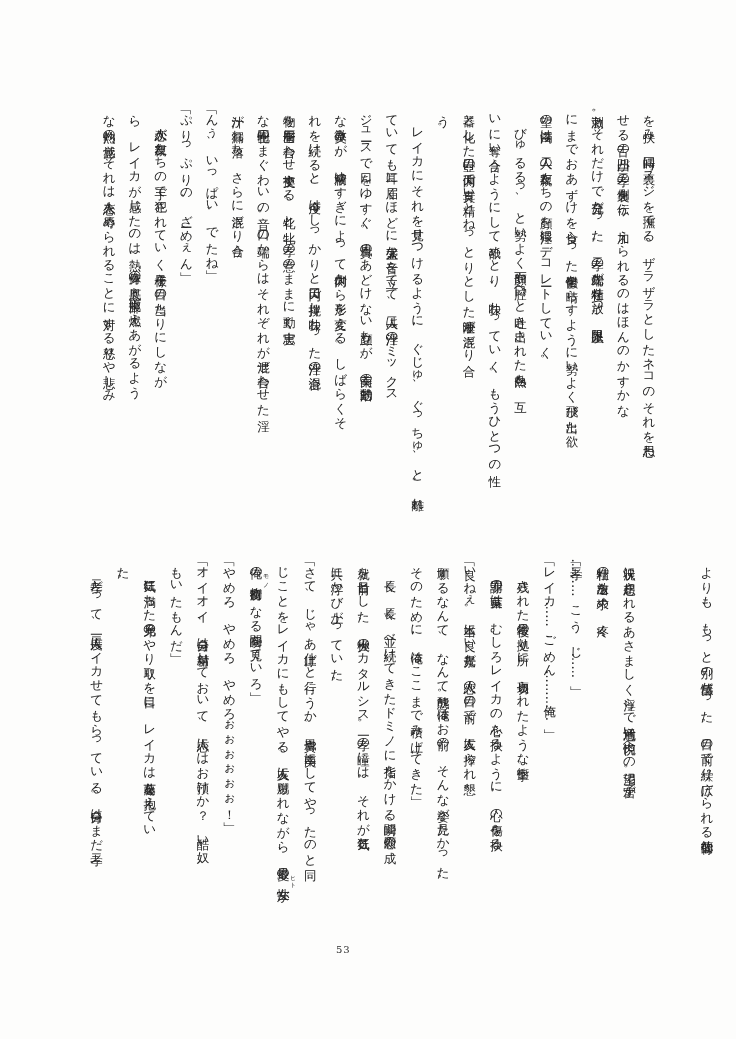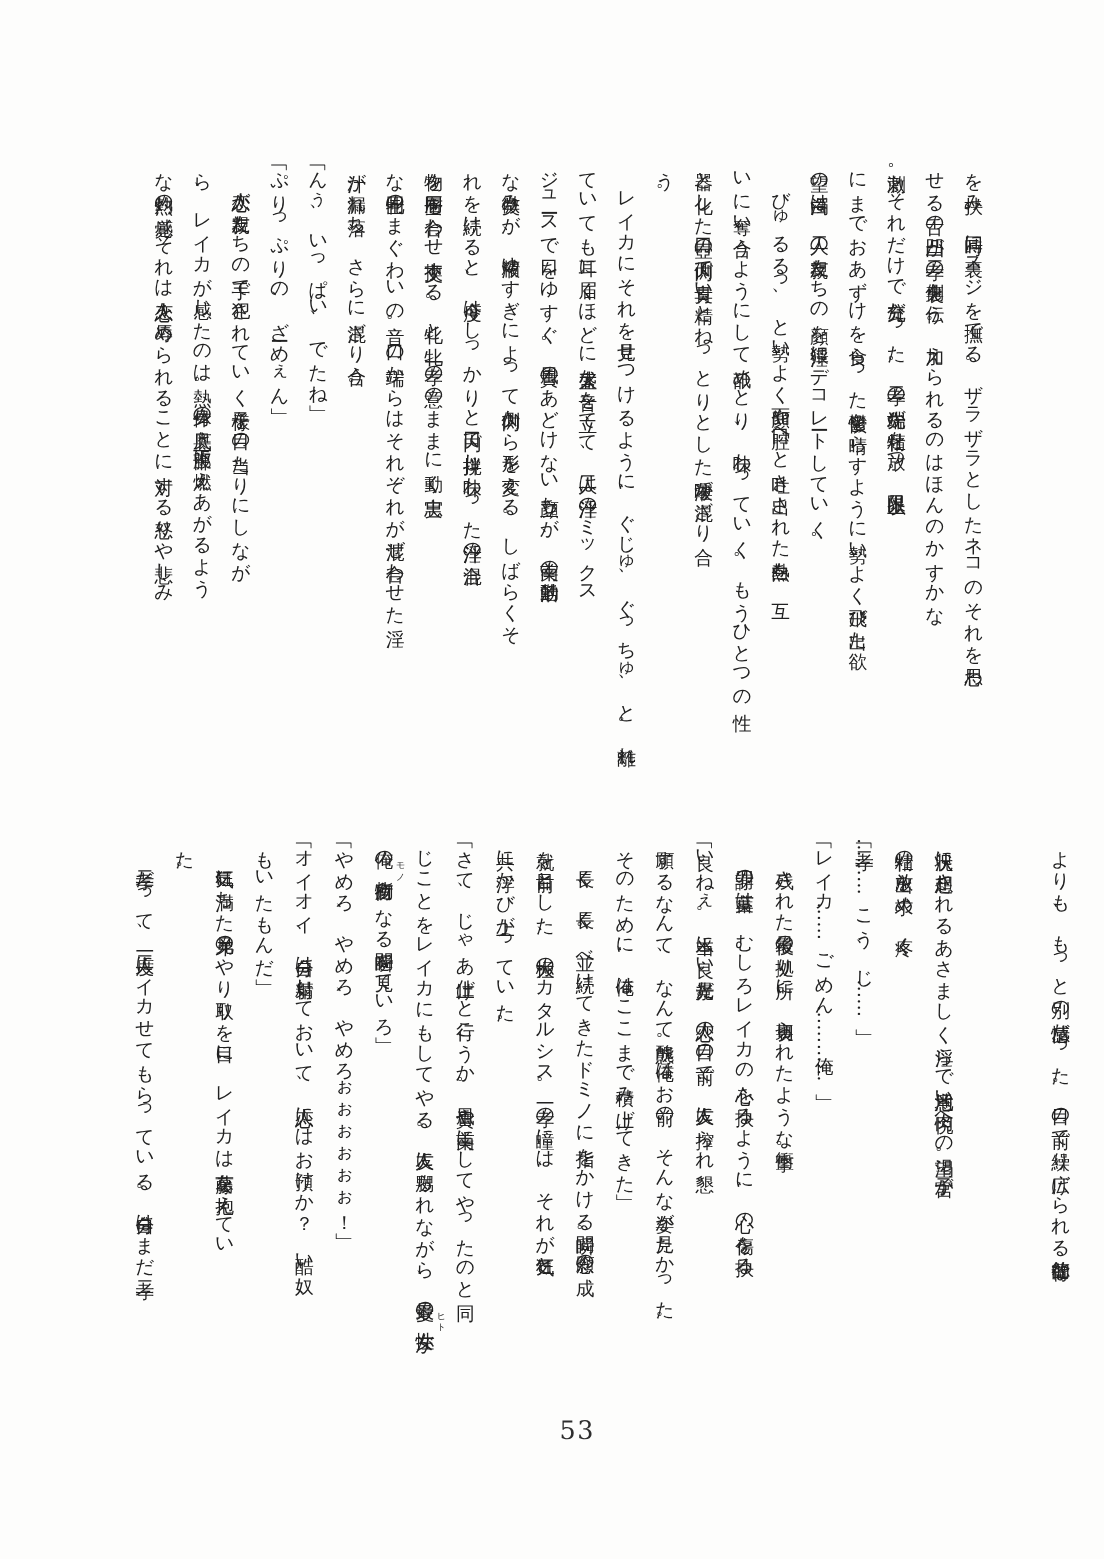--- a/index.html
+++ b/index.html
@@ -48,23 +48,23 @@
     margin-left: 51px;
   }
   ruby { ruby-align: center; }
   ruby rt {
     font-size: 6px;
     letter-spacing: 0;
     color: #2a2a2a;
   }
   .pagenum {
     position: absolute;
-    left: 373px;
+    left: 336px;
     top: 944px;
-    font-size: 17px;
+    font-size: 10px;
     color: #2e2e2e;
     font-family: "DejaVu Serif", "Liberation Serif", serif;
     letter-spacing: 1px;
   }
 </style>
 </head>
 <body>
 
 <div class="page">
   <div class="vblock vblock-top">

